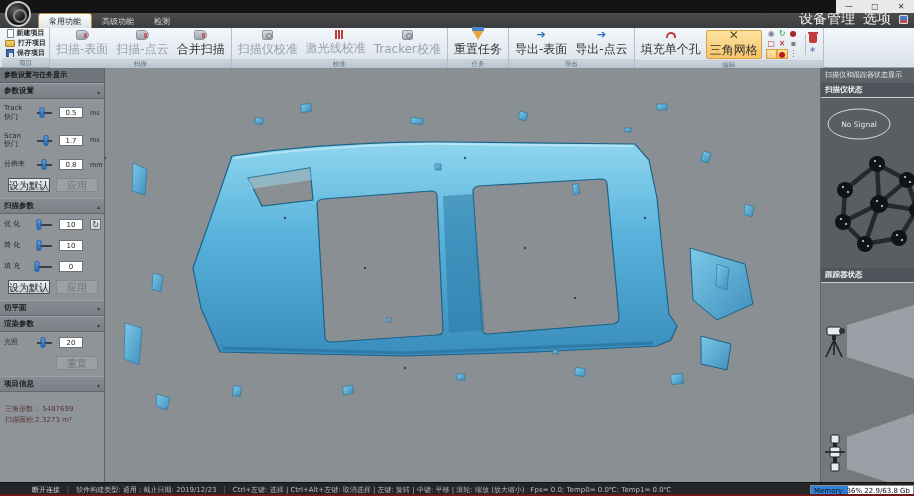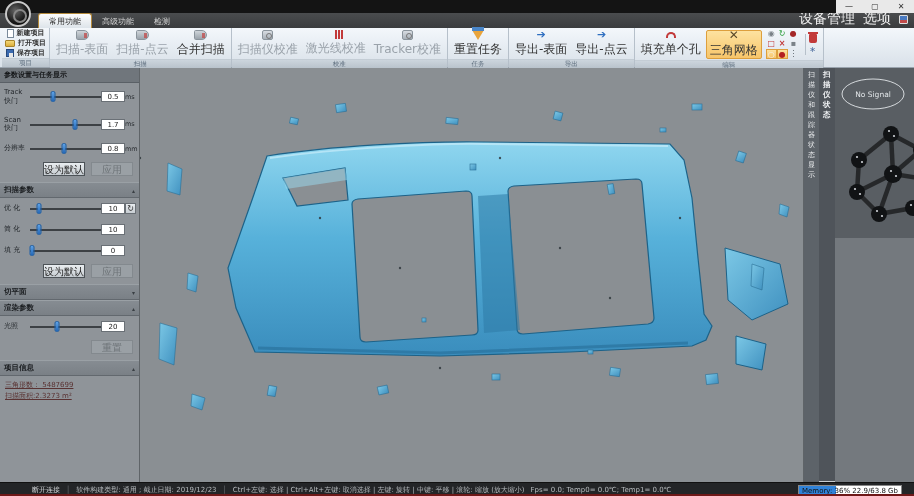--- a/index.html
+++ b/index.html
@@ -57,56 +57,56 @@
   .eg { font-size:8px; line-height:10px; text-align:center; cursor:default; }
   .eg.hl { background:linear-gradient(#fde2a0,#f7c56a); border:1px solid #dd9f3d; }
   .edit-col { display:flex; flex-direction:column; justify-content:center; gap:2px; padding:0 3px; border-left:1px solid #b6c0ca; margin-left:2px; }
   .ic-trash { width:8px; height:9px; background:#c23a3a; border-radius:1px 1px 2px 2px; position:relative; }
   .ic-trash::before { content:""; position:absolute; left:-1px; top:-2px; width:10px; height:2px; background:#c23a3a; }
 
   
   .main { flex:1; display:flex; min-height:0; }
 
   
-  .lpanel { width:140px; flex:none; background:#8f9499; border-right:1px solid #5f6468; display:flex; flex-direction:column; font-size:7px; overflow:hidden; }
+  .lpanel { width:105px; flex:none; background:#8f9499; border-right:1px solid #5f6468; display:flex; flex-direction:column; font-size:7px; overflow:hidden; }
   .panel-top-header { background:#70767c; color:#17191b; font-weight:bold; font-size:7px; padding:2px 4px; border-bottom:1px solid #5a6066; }
   .sec-header { background:linear-gradient(#868c92,#7a8086); color:#1b1e21; font-weight:bold; font-size:7.5px; padding:2px 4px; border-top:1px solid #9aa0a5; border-bottom:1px solid #62686e; display:flex; justify-content:space-between; align-items:center; cursor:default; }
   .sec-header .arr { font-size:6px; color:#3a3f44; }
-  .slider-row { display:flex; align-items:center; padding:5px 3px 5px 4px; gap:0; }
+  .slider-row { display:flex; align-items:center; padding:5px 3px 5px 4px; gap:7px; }
   .slider-row .slbl { width:26px; color:#23272b; line-height:1.25; }
   .strack { flex:1; position:relative; height:11px; cursor:default; }
   .strack::before { content:""; position:absolute; left:0; right:0; top:5px; height:2px; background:#3c4044; }
   .shandle { position:absolute; top:0; width:5px; height:11px; background:linear-gradient(#5ca2e8,#2468b8); border:1px solid #1b5ea8; border-radius:2px; transform:translateX(-50%); }
   .sval { width:24px; height:11px; background:#fff; border:1px solid #6a7076; text-align:center; line-height:10px; color:#222; font-size:7px; }
   .sunit { width:11px; color:#2a2e32; font-size:6.5px; }
   .refresh-btn { width:11px; height:11px; border:1px solid #6a7076; background:linear-gradient(#e8ecef,#c8ced3); text-align:center; line-height:10px; font-size:8px; color:#333; }
   .btn-row { display:flex; justify-content:flex-end; gap:6px; padding:3px 6px 6px; }
   .pbtn { min-width:42px; height:14px; font-size:10px; text-align:center; line-height:13px; border:1px solid #4d5358; background:linear-gradient(#e9edf0,#c6ccd1); color:#222; cursor:default; }
   .pbtn.disabled { background:#9aa0a5; border-color:#83898e; color:#6d7377; }
-  .info-block { padding:4px 5px; color:#5a3333; line-height:1.6;text-decoration:underline; }
+  .info-block { padding:12px 5px; color:#5a3333; line-height:1.6; }
 
   
   .viewport { flex:1; position:relative; background:#8a8f93; min-width:0; }
   .viewport svg { position:absolute; inset:0; }
 
   
-  .rpanel { width:111px; flex:none; background:#74797e; border-left:1px solid #5f6468; display:flex; overflow:hidden; }
+  .rpanel { width:94px; flex:none; background:#74797e; border-left:1px solid #5f6468; display:flex; flex-direction:column; overflow:hidden; }
   .rpanel .panel-top-header { background:#5d6369; color:#e8eaec; font-weight:normal; }
   .rsec-header { color:#f0f2f4; font-size:7.5px; font-weight:bold; padding:2px 4px; background:#4f545a; border-bottom:1px solid #c8cccf; }
   .scanner-box { height:170px; background:#595e63; position:relative; margin:0; }
   .tracker-box { flex:1; position:relative; }
   .frustum-row { position:relative; height:100px; margin-top:8px; }
   .frustum { position:absolute; left:26px; top:8px; }
   .dev-icon { position:absolute; left:2px; top:34px; }
 
   
   .statusbar { height:14px; flex:none; background:#232527; display:flex; align-items:center; gap:6px; padding:0 4px; font-size:7px; color:#b6babd; position:relative; border-top:1px solid #111; }
   .statusbar .sep { color:#6a6e72; }
   .conn { color:#d8dbde; padding-left:28px; }
-  .mem-widget { position:absolute; right:12px; top:2px; width:104px; height:11px; background:#fff; border:1px solid #888; overflow:hidden; }
+  .mem-widget { position:absolute; right:0; top:2px; width:104px; height:11px; background:#fff; border:1px solid #888; overflow:hidden; }
   .mem-fill { position:absolute; left:0; top:0; bottom:0; background:#2f82d8; }
   .mem-text { position:absolute; inset:0; font-size:7px; color:#111; line-height:10px; text-align:center; white-space:nowrap; }
   .bottom-edge { position:absolute; left:0; right:0; bottom:0; height:2px; background:#6e1818; }
 </style>
 </head>
 <body>
 
 <div class="app">
 
   <div class="titlebar">
@@ -262,20 +262,24 @@
       <div class="rgroup-label">编辑</div>
     </div>
 
   </div>
 
   <div class="main">
 
     <div class="lpanel">
       <div class="panel-top-header">参数设置与任务显示</div>
 
+      <div class="sec-header">
+        <span>参数设置</span>
+          <span class="arr">▴</span>
+      </div>
       <div class="slider-row">
         <span class="slbl">Track 快门</span>
         <span class="strack">
             <span class="shandle" style="left: 32%;"></span>
           </span>
         <span class="sval">0.5</span>
         <span class="sunit">ms</span>
       </div>
       <div class="slider-row">
         <span class="slbl">Scan 快门</span>

